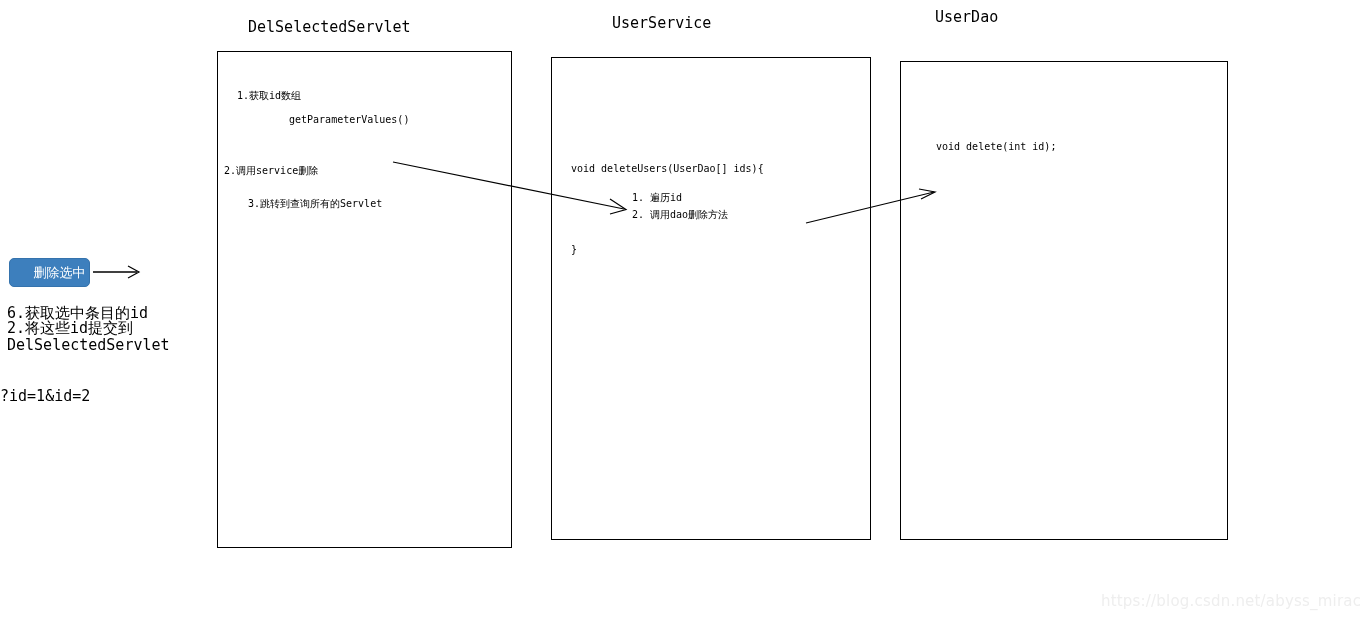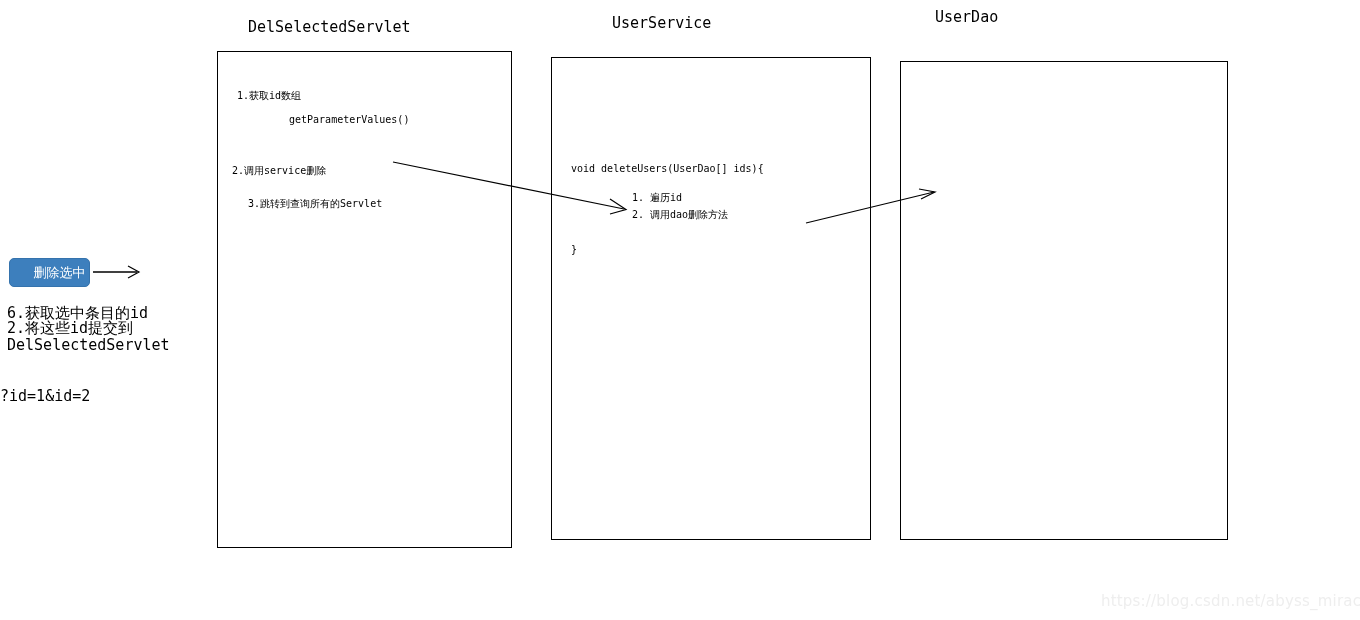--- a/index.html
+++ b/index.html
@@ -45,21 +45,21 @@
 
   
   .tline {
     position: absolute;
     font-size: 10px;
     line-height: 19px;
   }
   
   #s1-l1 { left: 237px; top: 86px;  }
   #s1-l2 { left: 245px; top: 110px; margin-left: 44px; }
-  #s1-l3 { left: 232px; top: 161px; }
+  #s1-l3 { left: 224px; top: 161px; }
   #s1-l4 { left: 232px; top: 194px; margin-left: 16px; }
   
   #s2-sig  { left: 571px; top: 159px; }
   #s2-list { left: 632px; top: 189px; line-height: 17px; }
   #s2-end  { left: 571px; top: 240px; }
   
   #s3-sig { left: 936px; top: 137px; }
 
   
   #del-button {
@@ -133,20 +133,21 @@
   <div class="tline mono" id="s1-l1">1.获取id数组</div>
   <div class="tline mono" id="s1-l2">getParameterValues()</div>
   <div class="tline mono" id="s1-l3">2.调用service删除</div>
   <div class="tline mono" id="s1-l4">3.跳转到查询所有的Servlet</div>
 
   <div class="tline mono" id="s2-sig">void deleteUsers(UserDao[] ids){</div>
   <div class="tline mono" id="s2-list">1. 遍历id
 2. 调用dao删除方法</div>
   <div class="tline mono" id="s2-end">}</div>
 
+  <div class="tline mono" id="s3-sig">void delete(int id);</div>
 
   <div id="del-button">
     <span id="del-button-label">删除选中</span>
   </div>
 
   <div class="ltext mono" id="lt-l1">6.获取选中条目的id</div>
   <div class="ltext mono" id="lt-l2">2.将这些id提交到</div>
   <div class="ltext mono" id="lt-l3">DelSelectedServlet</div>
   <div class="ltext mono" id="lt-q">?id=1&amp;id=2</div>
 

